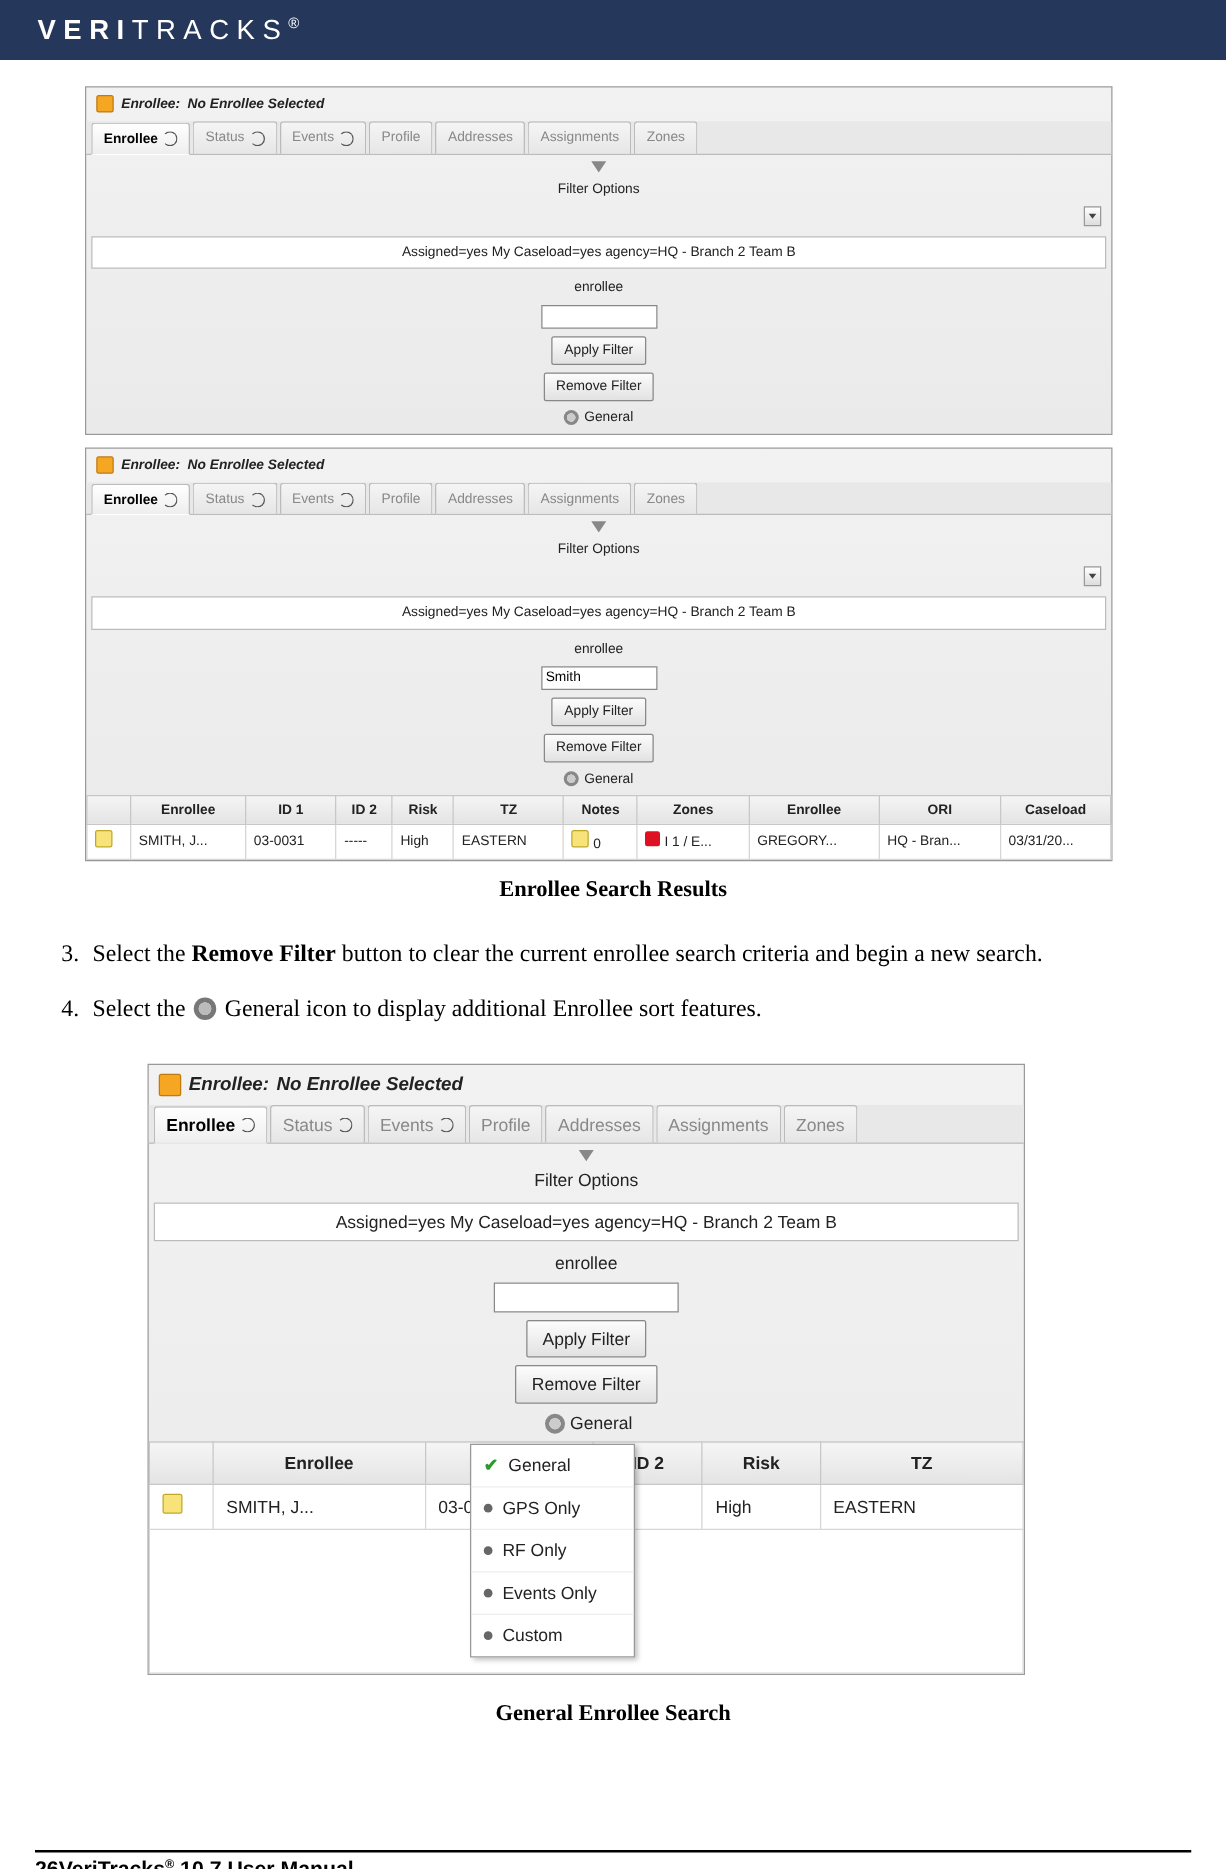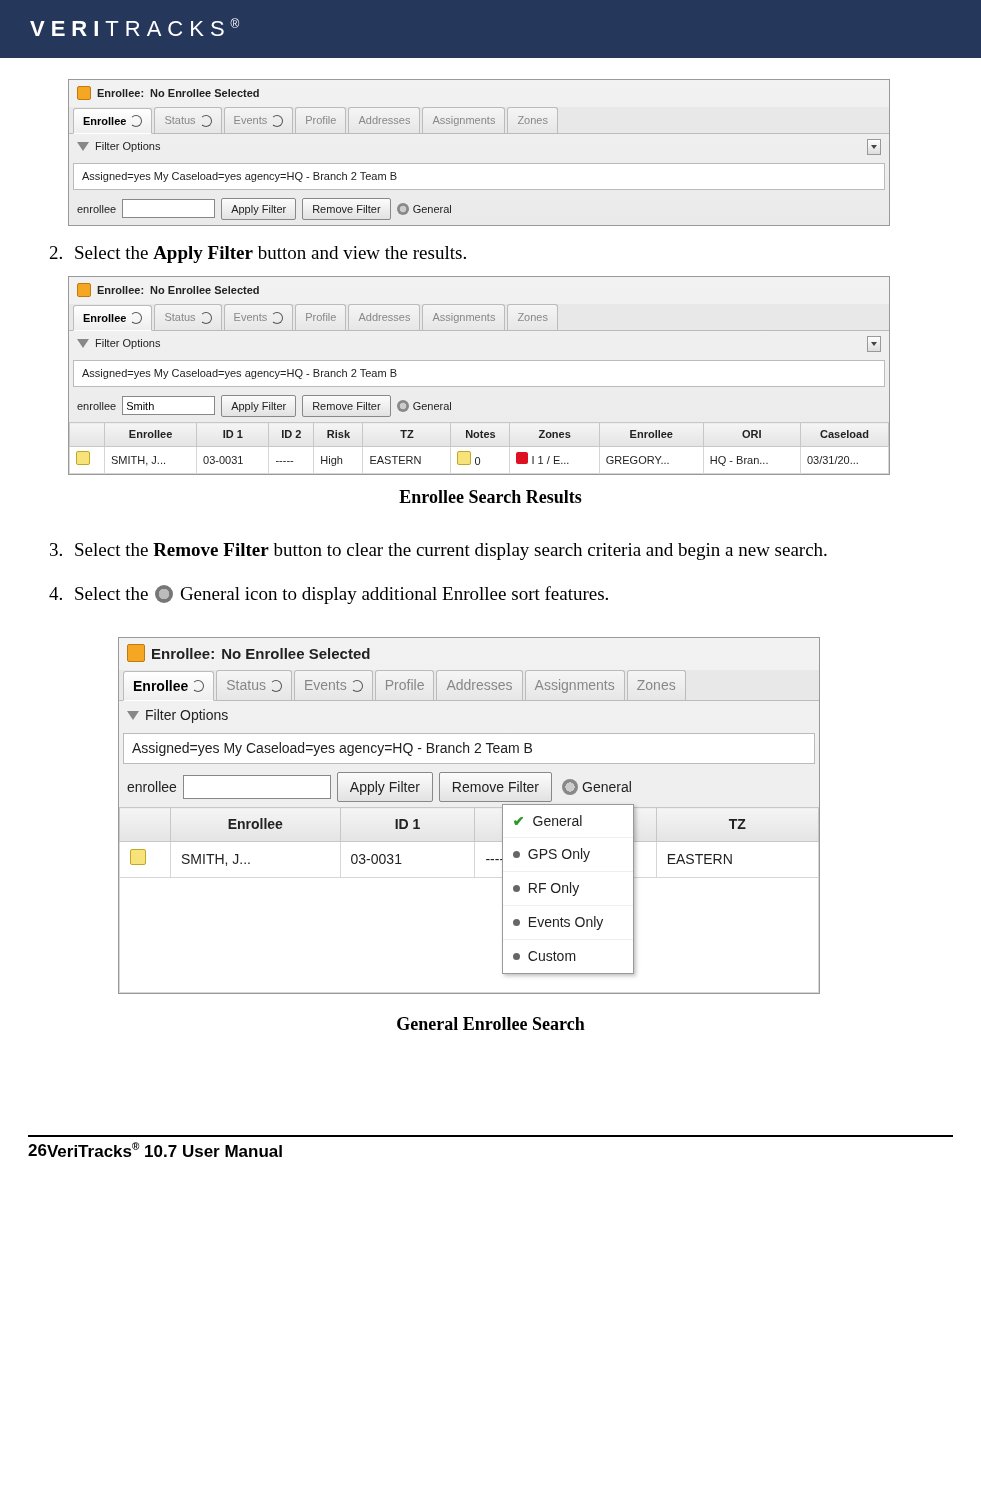--- a/index.html
+++ b/index.html
@@ -9,21 +9,21 @@
     background: #fff;
     width: 981px;
   }
   .page {
     width: 981px;
     padding: 0;
     box-sizing: border-box;
   }
   .header-band {
     background: #26375c;
-    height: 58px;
+    height: 48px;
     padding-left: 30px;
     display: flex;
     align-items: center;
   }
   .logo {
     font-family: "Arial Narrow", Arial, sans-serif;
     letter-spacing: 6px;
     color: #fff;
     font-size: 22px;
     font-weight: 300;
@@ -57,22 +57,24 @@
     margin: 6px 0 10px 40px;
     background: linear-gradient(#f2f2f2,#eaeaea);
     font-family: Arial, Helvetica, sans-serif;
     font-size: 11px;
     color: #222;
   }
   .shot.shot-sm { font-size: 11px; }
   .shot .titlebar {
     padding: 6px 8px;
     display: flex;
+    align-items: center;
     gap: 6px;
     font-weight: bold;
+    font-style: italic;
   }
   .ico {
     width: 12px;
     height: 12px;
     display: inline-block;
     border-radius: 2px;
   }
   .ico-person { background: #f5a623; border:1px solid #c07a10; }
   .ico-gear { background: radial-gradient(circle,#ccc 40%,#888 42%); border-radius:50%; }
   .ico-filter { width:0;height:0;border-left:6px solid transparent;border-right:6px solid transparent;border-top:9px solid #888;}
@@ -105,20 +107,21 @@
     position: relative;
     top: 1px;
     font-weight: bold;
   }
   .ref-cyc { width:10px;height:10px;border:1.5px solid #555;border-left-color:transparent;border-radius:50%;display:inline-block;}
   .row {
     padding: 5px 8px;
     display: flex;
     align-items: center;
     gap: 6px;
+    flex-direction: column;
   }
   .row.filterdesc { border:1px solid #bbb; margin:3px 4px; background:#fff; font-size:11px;}
   .txtin {
     border: 1px solid #888;
     height: 17px;
     width: 85px;
     background: #fff;
     padding: 0 3px;
     font-size:11px;
   }
@@ -260,25 +263,20 @@
         <input class="txtin" value="" style="">
         <span class="btn">Apply Filter</span>
         <span class="btn">Remove Filter</span>
         <span class="glabel">
             <span class="ico ico-gear"></span>
             <span>General</span>
           </span>
       </div>
     </div>
 
-    <ol class="steps" start="2">
-      <li>
-        <span>Select the </span><span class="bold">Apply Filter</span><span> button and view the results.</span>
-      </li>
-    </ol>
 
     <div class="shot shot-sm" style="width:820px">
       <div class="titlebar">
         <span class="ico ico-person"></span>
         <span>Enrollee:</span>
         <span>No Enrollee Selected</span>
       </div>
       <div class="tabstrip">
         <div class="tab active">
             <span>Enrollee</span>
@@ -352,21 +350,21 @@
           <td>03/31/20...</td>
         </tr>
       </tbody>
         </table>
     </div>
 
     <div class="caption">Enrollee Search Results</div>
 
     <ol class="steps" start="3">
       <li>
-        <span>Select the </span><span class="bold">Remove Filter</span><span> button to clear the current display search criteria and begin a new search.</span>
+        <span>Select the </span><span class="bold">Remove Filter</span><span> button to clear the current enrollee search criteria and begin a new search.</span>
       </li>
       <li style="margin-top:18px">
         <span>Select the </span><span class="gear-inline"></span><span> General icon to display additional Enrollee sort features.</span>
       </li>
     </ol>
 
     <div class="shot big bigwrap" style="margin-top:30px">
       <div class="titlebar" style="font-size:15px">
         <span class="ico ico-person" style="width:16px;height:16px"></span>
         <span>Enrollee:</span>

